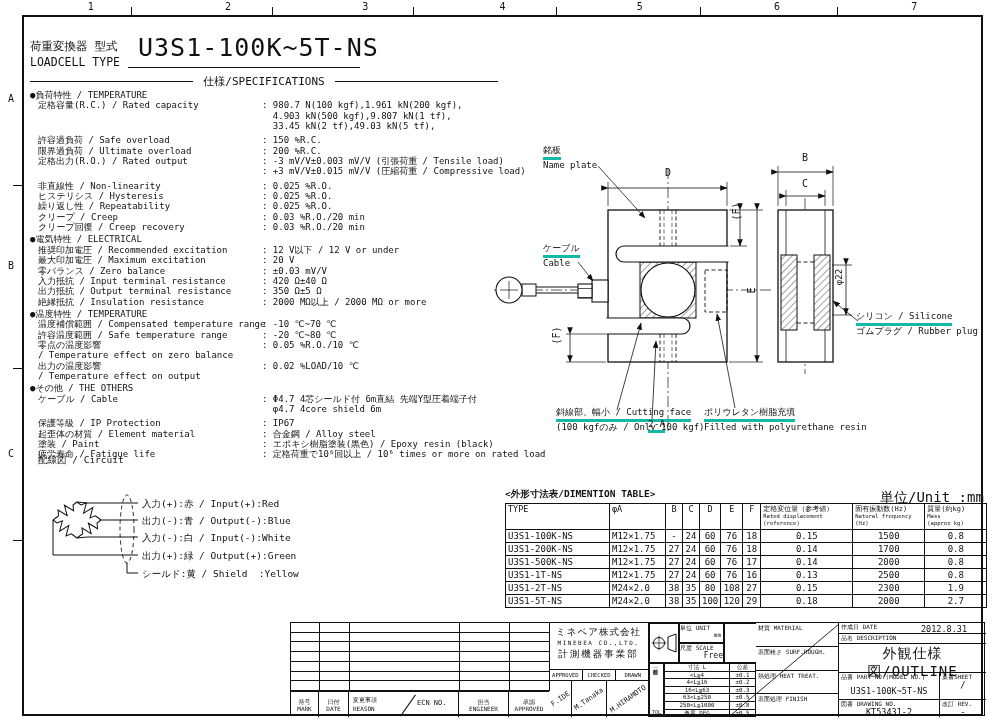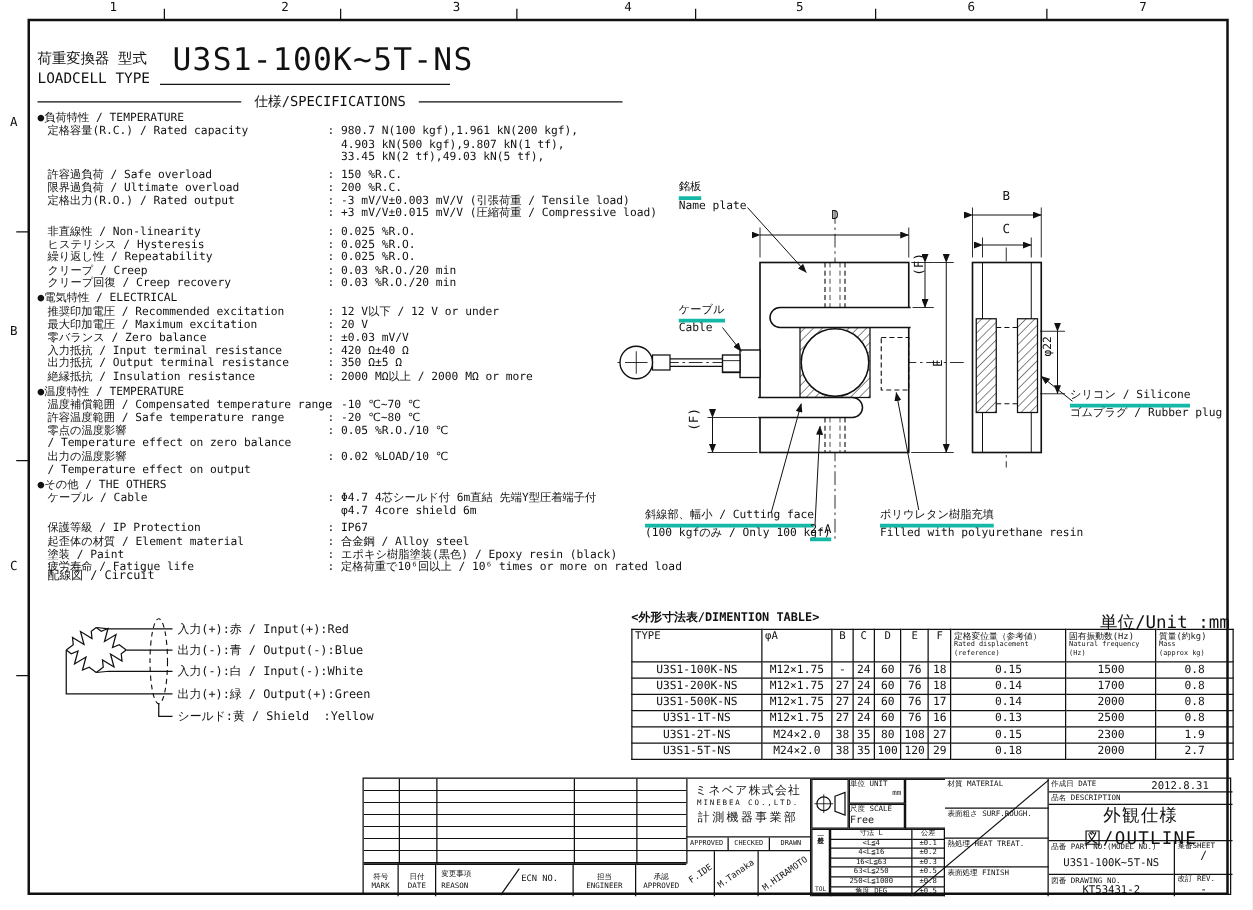--- a/index.html
+++ b/index.html
@@ -40,21 +40,21 @@
   
   .dimcap{position:absolute;left:505px;top:488px;font-size:9.5px;font-weight:bold}
   .dimunit{position:absolute;left:880px;top:489px;font-size:14px}
   table.dimtable{position:absolute;left:505px;top:503px;border-collapse:collapse;table-layout:fixed}
   .dimtable th,.dimtable td{border:1px solid #111;padding:0 2px;font-weight:normal;overflow:hidden;white-space:nowrap}
   .dimtable th{font-size:8.5px;text-align:left;vertical-align:top}
   .dimtable th.c{text-align:center}
   .dimtable th .h-jp{display:block;font-size:7px;line-height:8px;padding-top:1px}
   .dimtable th .h-en{display:block;font-size:5.5px;line-height:6.5px}
   .dimtable td{font-size:9px;text-align:center;height:12px;line-height:12px}
-  .dimtable td.l{text-align:center}
+  .dimtable td.l{text-align:left}
   
   .tb{position:absolute;left:290px;top:622px;width:695px;height:94px;border:1.5px solid #111;box-sizing:border-box;font-size:6.5px}
   .tb .cell{position:absolute;box-sizing:border-box;border:1px solid #111}
   .lblsm{font-size:6px;line-height:7px;display:block}
   .revempty{position:absolute;left:0;top:0;width:258px;height:68px;border-right:1px solid #111;
     background:repeating-linear-gradient(to bottom,transparent 0 8.7px,#111 8.7px 9.7px)}
   .vline{position:absolute;top:0;width:1px;background:#111}
   .revhdr{position:absolute;left:0;top:68px;width:258px;height:26px;display:flex}
   .revhdr .rc{border-right:1px solid #111;border-top:1px solid #111;box-sizing:border-box;text-align:center;
     display:flex;flex-direction:column;justify-content:center;font-size:6px;line-height:7px}
@@ -415,21 +415,21 @@
     <span>Name plate</span>
   </div>
   <div class="dlabel" style="left:543px;top:243px">
     <span class="u">ケーブル</span><br>
     <span>Cable</span>
   </div>
   <div class="dlabel" style="left:856px;top:311px">
     <span class="u">シリコン / Silicone</span><br>
     <span>ゴムプラグ / Rubber plug</span>
   </div>
-  <div class="dlabel" style="left:516px;top:407px">
+  <div class="dlabel" style="left:556px;top:407px">
     <span class="u">斜線部、幅小 / Cutting face</span><br>
     <span>(100 kgfのみ / Only 100 kgf)</span>
   </div>
   <div class="dlabel" style="left:704px;top:407px">
     <span class="u">ポリウレタン樹脂充填</span><br>
     <span>Filled with polyurethane resin</span>
   </div>
   <div class="dlabel" style="left:648px;top:418px;font-size:9.5px">
     <span class="u">2-A</span>
   </div>
@@ -626,21 +626,21 @@
           <line x1="9" y1="11.5" x2="9" y2="26.5" stroke="#111" stroke-width="0.7"></line>
           <path d="M18,13 L26,10 L26,28 L18,25 Z" fill="none" stroke="#111" stroke-width="1"></path>
         </svg>
       </div>
       <div class="cell" style="left:30px;top:0;width:45px;height:20px">
         <span class="lblsm"><span>単位</span> <span>UNIT</span></span>
         <span style="display:block;text-align:right;font-size:6px;padding-right:2px">mm</span>
       </div>
       <div class="cell" style="left:30px;top:20px;width:45px;height:20px">
         <span class="lblsm"><span>尺度</span> <span>SCALE</span></span>
-        <span style="display:block;text-align:left;font-size:8px">Free</span>
+        <span style="display:block;text-align:right;font-size:8px">Free</span>
       </div>
       <div class="cell" style="left:75px;top:0;width:32px;height:40px;border-right:none"></div>
       <div class="tolside">
         <span class="vjp">一般公差</span>
         <span class="ten">TOL</span>
       </div>
       <table class="toltable">
         <tbody>
             <tr>
           <td style="width:62px">寸法 L</td>

